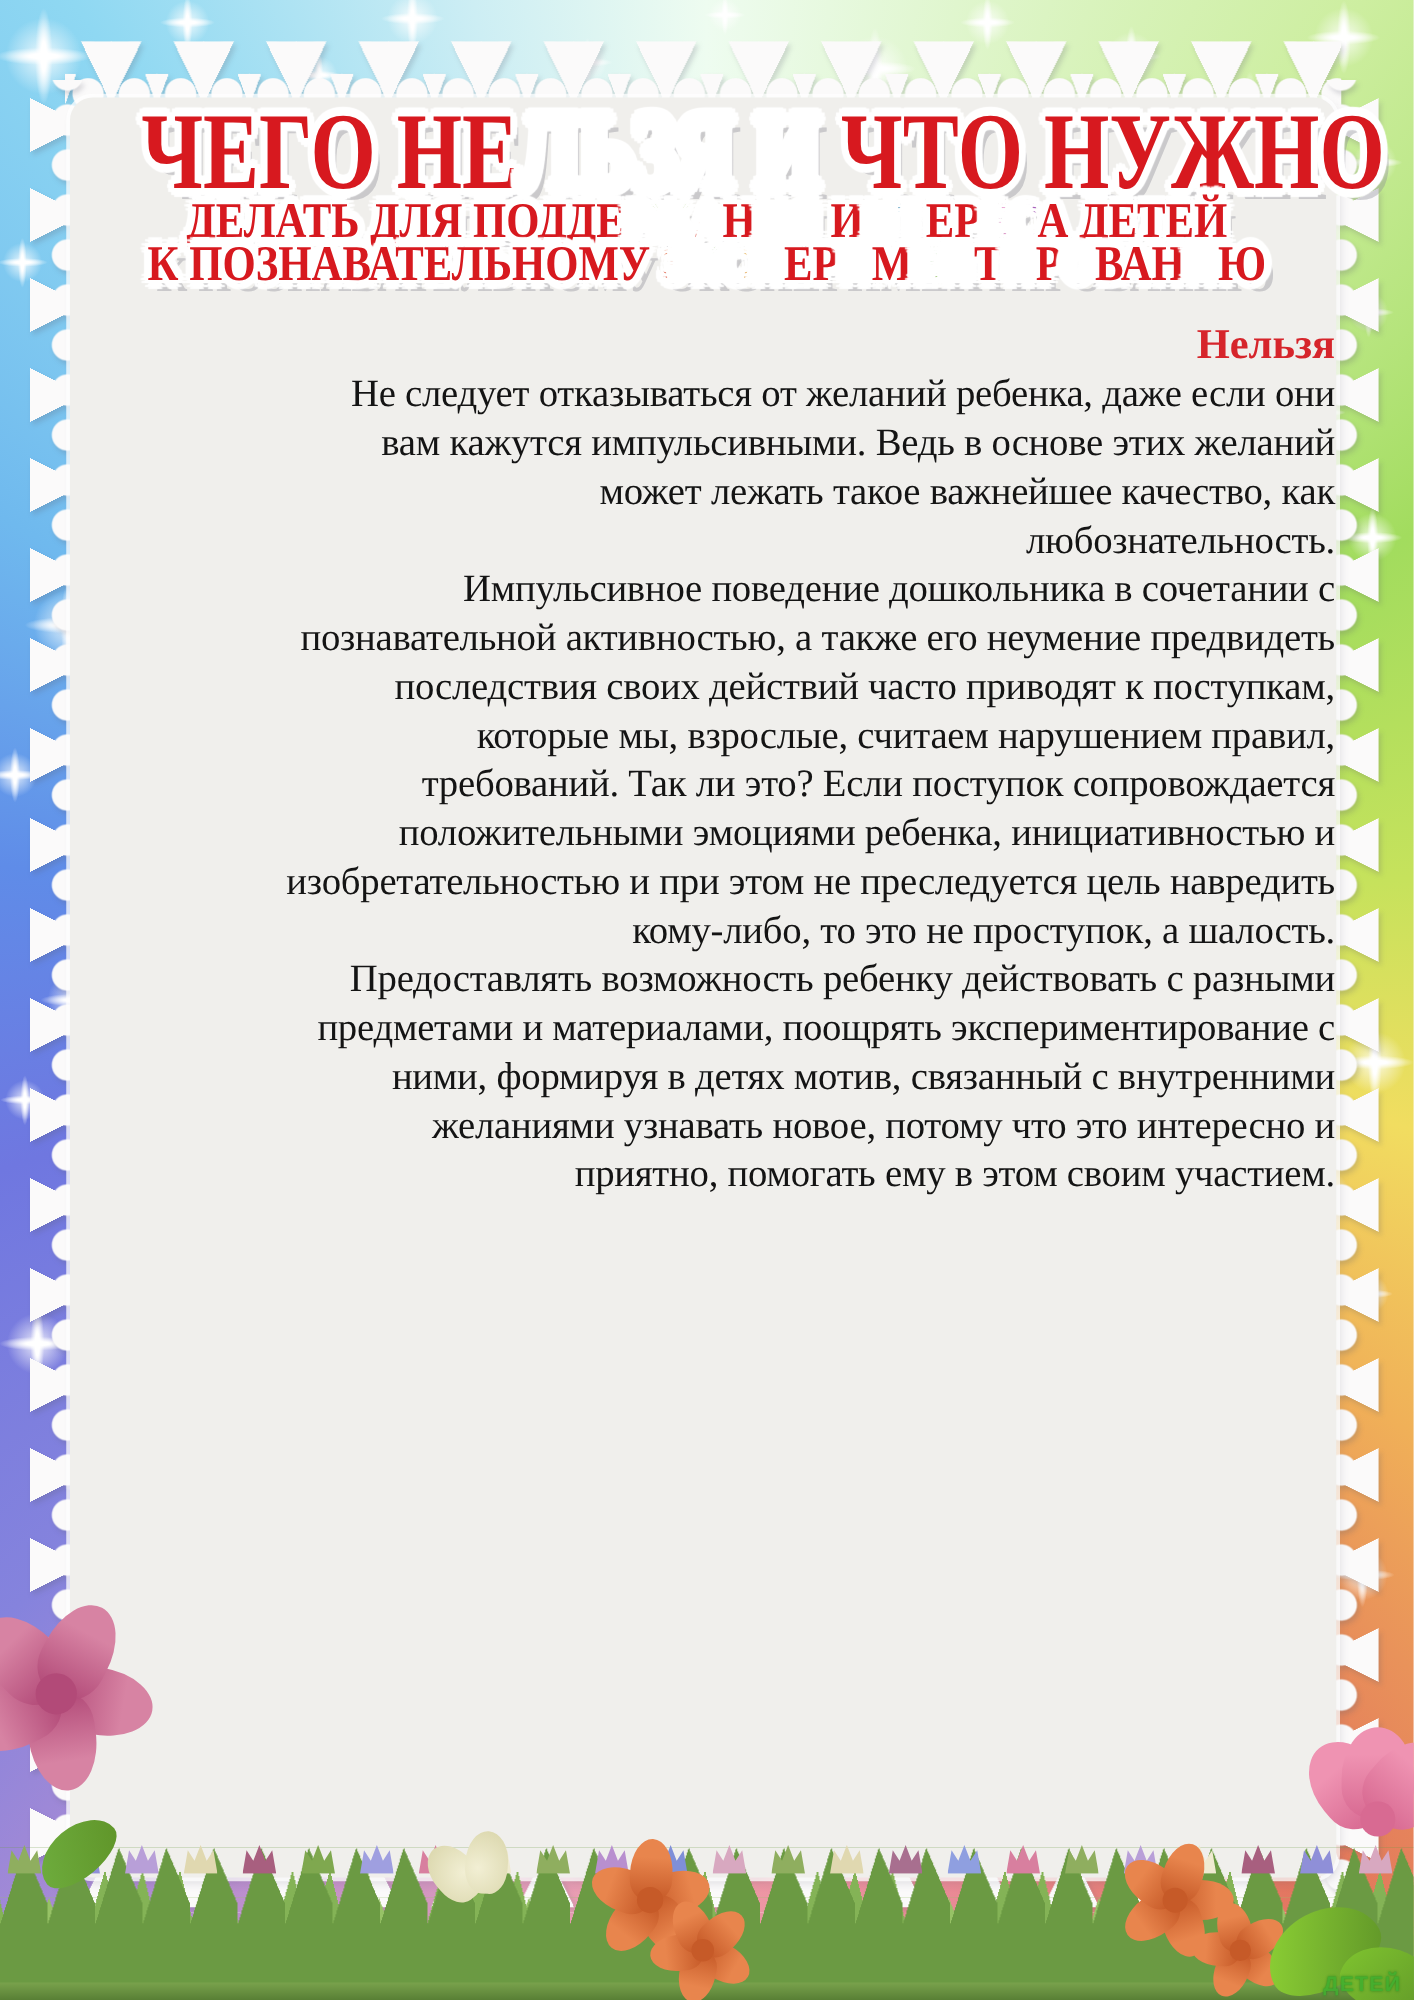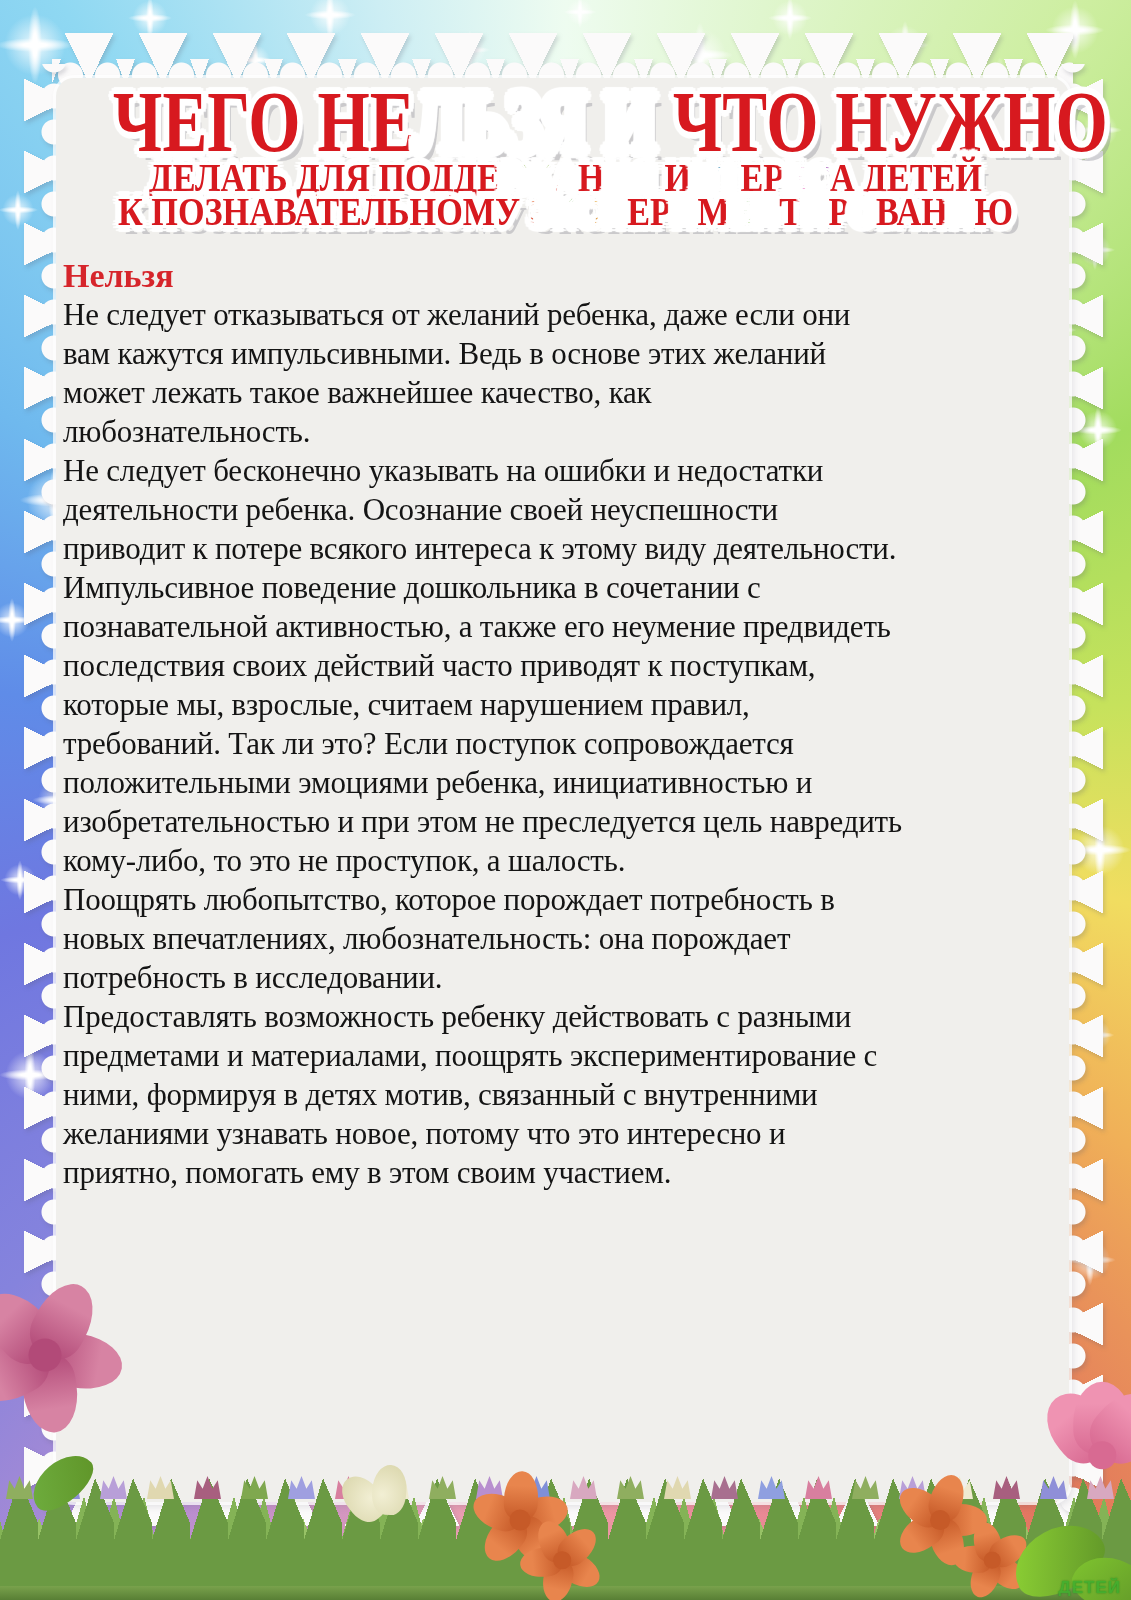--- a/index.html
+++ b/index.html
@@ -56,21 +56,21 @@
        -6px -3px 1px #fff,6px -3px 1px #fff,-6px 3px 1px #fff,6px 3px 1px #fff,
        -3px -6px 1px #fff,3px -6px 1px #fff,-3px 6px 1px #fff,3px 6px 1px #fff,
        -7px 0 1px #fff,7px 0 1px #fff,0 -7px 1px #fff,0 7px 1px #fff,
        8px 9px 0 rgba(140,140,150,.38);}
   .t1{font-size:84px;line-height:76px;transform:scale(.8,1.04);}
   .t2{font-size:38px;line-height:34px;transform:scale(.9,1.05);}
   .tline .solid{color:var(--title-red,#d7191f);}
   .tline .grad{-webkit-background-clip:text;background-clip:text;color:transparent;}
   
   .content{position:absolute;left:63px;width:1005px;top:256px;z-index:4;
-      text-align:left;color:var(--text-color,#141414);}
+      text-align:right;color:var(--text-color,#141414);}
   .content h2{margin:0;font-size:34px;line-height:39px;font-weight:700;
       color:var(--heading-red,#d6252b);}
   .content p{margin:0;font-size:31px;line-height:39px;letter-spacing:-0.2px;}
   
   .grass{position:absolute;left:0;right:0;bottom:0;height:122px;z-index:5;}
   .grass::before{content:"";position:absolute;inset:0;
       background-image:
         conic-gradient(from 157deg at 50% 0%, #6b9a43 0deg 40deg, rgba(0,0,0,0) 40deg),
         conic-gradient(from 166deg at 50% 0%, #84b356 0deg 30deg, rgba(0,0,0,0) 30deg),
         conic-gradient(from 159deg at 50% 0%, #97c266 0deg 38deg, rgba(0,0,0,0) 38deg),
@@ -140,23 +140,21 @@
 
   <header class="title">
     <div class="tline t1" id="t1"><span class="solid">ЧЕГО НЕ</span><span class="grad" style="background-image: linear-gradient(rgb(201, 180, 0), rgb(29, 158, 134));">Л</span><span class="grad" style="background-image: linear-gradient(rgb(232, 133, 28), rgb(63, 158, 46));">Ь</span><span class="grad" style="background-image: linear-gradient(rgb(224, 90, 34), rgb(143, 174, 31));">З</span><span class="grad" style="background-image: linear-gradient(rgb(39, 160, 142), rgb(162, 56, 178));">Я</span><span class="solid"> </span><span class="grad" style="background-image: linear-gradient(rgb(134, 56, 184), rgb(211, 38, 155));">И</span><span class="solid"> ЧТО НУЖНО</span></div>
     <div class="tline t2" id="t2"><span class="solid">ДЕЛАТЬ ДЛЯ ПОДДЕ</span><span class="grad" style="background-image: linear-gradient(rgb(179, 169, 24), rgb(111, 174, 42));">Р</span><span class="grad" style="background-image: linear-gradient(rgb(87, 163, 43), rgb(214, 195, 29));">Ж</span><span class="grad" style="background-image: linear-gradient(rgb(224, 118, 31), rgb(212, 42, 50));">А</span><span class="solid">Н</span><span class="grad" style="background-image: linear-gradient(rgb(31, 134, 174), rgb(39, 168, 154));">И</span><span class="grad" style="background-image: linear-gradient(rgb(106, 53, 181), rgb(168, 63, 192));">Я</span><span class="solid"> И</span><span class="grad" style="background-image: linear-gradient(rgb(29, 110, 86), rgb(47, 143, 114));">Н</span><span class="grad" style="background-image: linear-gradient(rgb(42, 124, 174), rgb(63, 158, 184));">Т</span><span class="solid">ЕР</span><span class="grad" style="background-image: linear-gradient(rgb(196, 42, 146), rgb(232, 63, 174));">Е</span><span class="grad" style="background-image: linear-gradient(rgb(138, 53, 168), rgb(178, 79, 192));">С</span><span class="solid">А ДЕТЕЙ</span></div>
     <div class="tline t2" id="t3"><span class="solid">К ПОЗНАВАТЕЛЬНОМУ </span><span class="grad" style="background-image: linear-gradient(rgb(232, 100, 28), rgb(211, 48, 42));">Э</span><span class="grad" style="background-image: linear-gradient(rgb(73, 152, 43), rgb(121, 184, 58));">К</span><span class="grad" style="background-image: linear-gradient(rgb(232, 168, 28), rgb(215, 126, 31));">С</span><span class="grad" style="background-image: linear-gradient(rgb(127, 160, 106), rgb(163, 189, 140));">П</span><span class="solid">ЕР</span><span class="grad" style="background-image: linear-gradient(rgb(168, 56, 188), rgb(216, 42, 146));">И</span><span class="solid">М</span><span class="grad" style="background-image: linear-gradient(rgb(53, 152, 47), rgb(127, 184, 42));">Е</span><span class="grad" style="background-image: linear-gradient(rgb(179, 42, 168), rgb(136, 56, 188));">Н</span><span class="solid">Т</span><span class="grad" style="background-image: linear-gradient(rgb(232, 79, 158), rgb(211, 42, 124));">И</span><span class="solid">Р</span><span class="grad" style="background-image: linear-gradient(rgb(39, 153, 95), rgb(63, 184, 140));">О</span><span class="solid">ВАН</span><span class="grad" style="background-image: linear-gradient(rgb(127, 56, 188), rgb(168, 79, 192));">И</span><span class="solid">Ю</span></div>
   </header>
 
   <main class="content" id="content">
       <h2>Нельзя</h2>
       <p>Не следует отказываться от желаний ребенка, даже если они<br>вам кажутся импульсивными. Ведь в основе этих желаний<br>может лежать такое важнейшее качество, как<br>любознательность.</p>
-      <p>Не следует бесконечно указывать на ошибки и недостатки<br>деятельности ребенка. Осознание своей неуспешности<br>приводит к потере всякого интереса к этому виду деятельности.</p>
       <p>Импульсивное поведение дошкольника в сочетании с<br>познавательной активностью, а также его неумение предвидеть<br>последствия своих действий часто приводят к поступкам,<br>которые мы, взрослые, считаем нарушением правил,<br>требований. Так ли это? Если поступок сопровождается<br>положительными эмоциями ребенка, инициативностью и<br>изобретательностью и при этом не преследуется цель навредить<br>кому-либо, то это не проступок, а шалость.</p>
-      <p>Поощрять любопытство, которое порождает потребность в<br>новых впечатлениях, любознательность: она порождает<br>потребность в исследовании.</p>
       <p>Предоставлять возможность ребенку действовать с разными<br>предметами и материалами, поощрять экспериментирование с<br>ними, формируя в детях мотив, связанный с внутренними<br>желаниями узнавать новое, потому что это интересно и<br>приятно, помогать ему в этом своим участием.</p>
     </main>
 
   <div class="grass"></div>
   <div id="tulips">
       <div class="tulip" style="left: 6px; top: 1476px; background: rgb(143, 174, 95);"></div>
       <div class="tulip" style="left: 53px; top: 1476px; background: rgb(143, 143, 216);"></div>
       <div class="tulip" style="left: 100px; top: 1476px; background: rgb(184, 159, 216);"></div>
       <div class="tulip" style="left: 147px; top: 1476px; background: rgb(224, 216, 176);"></div>
       <div class="tulip" style="left: 194px; top: 1476px; background: rgb(168, 95, 127);"></div>

